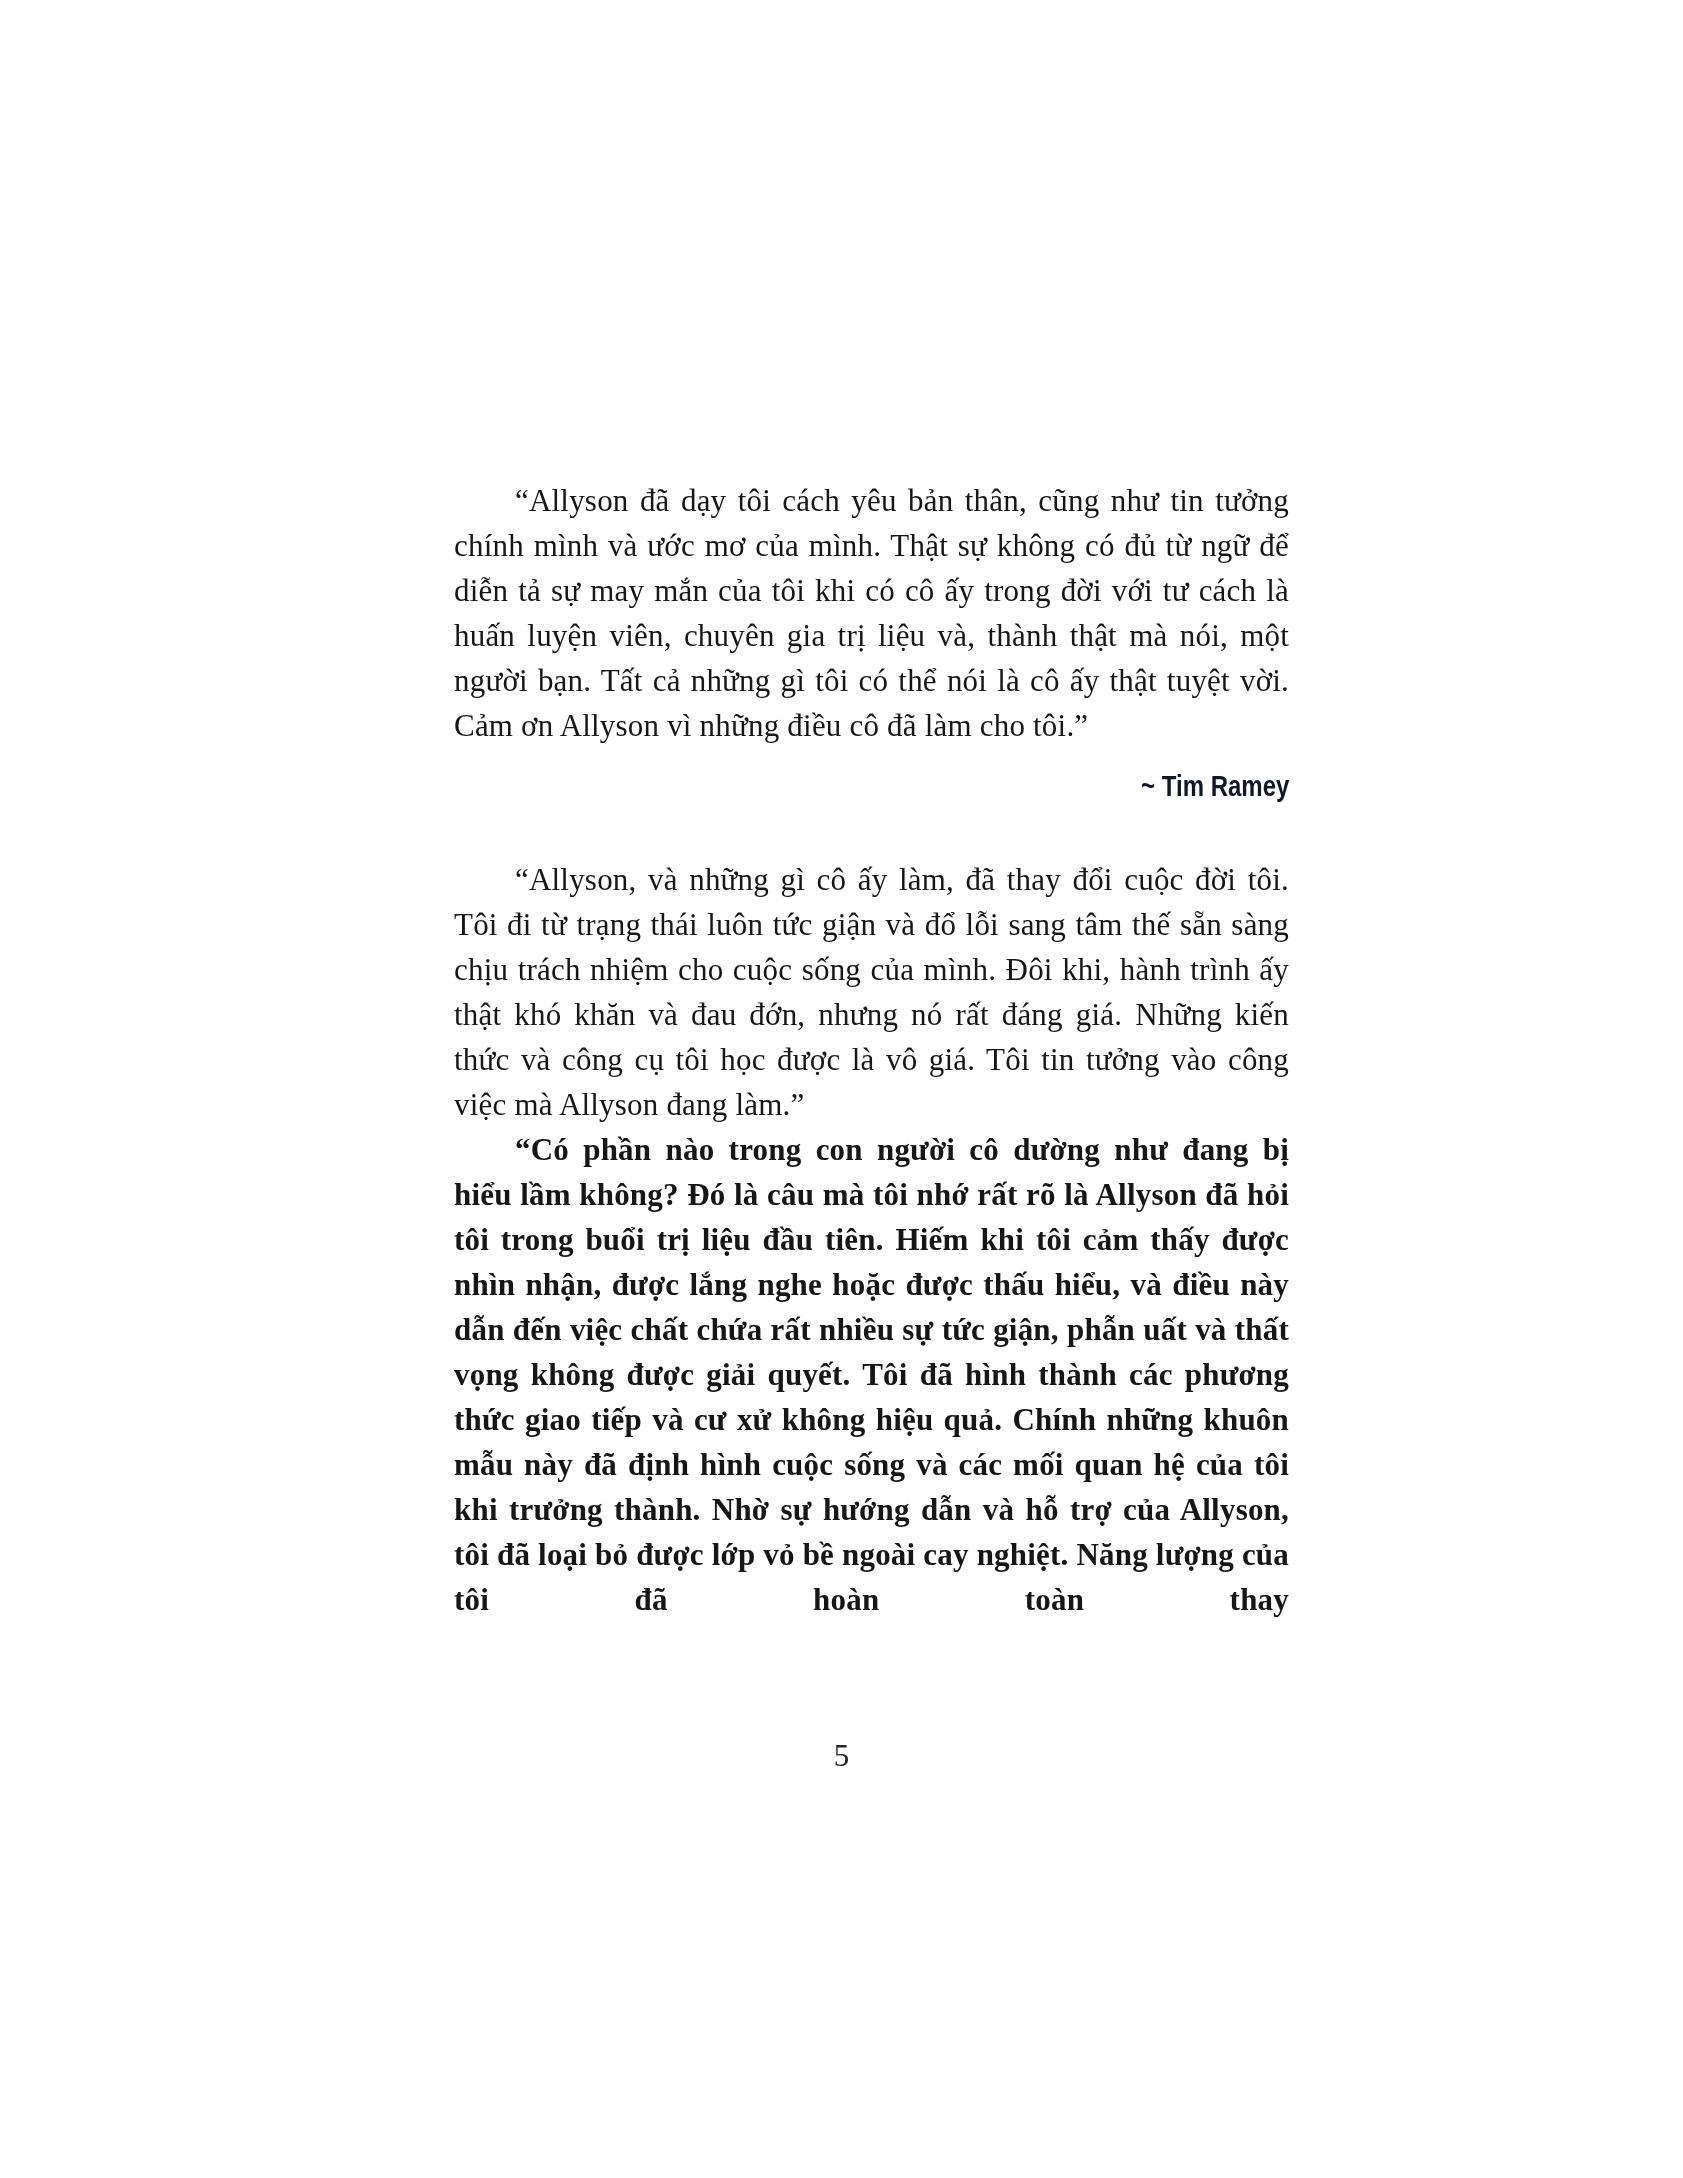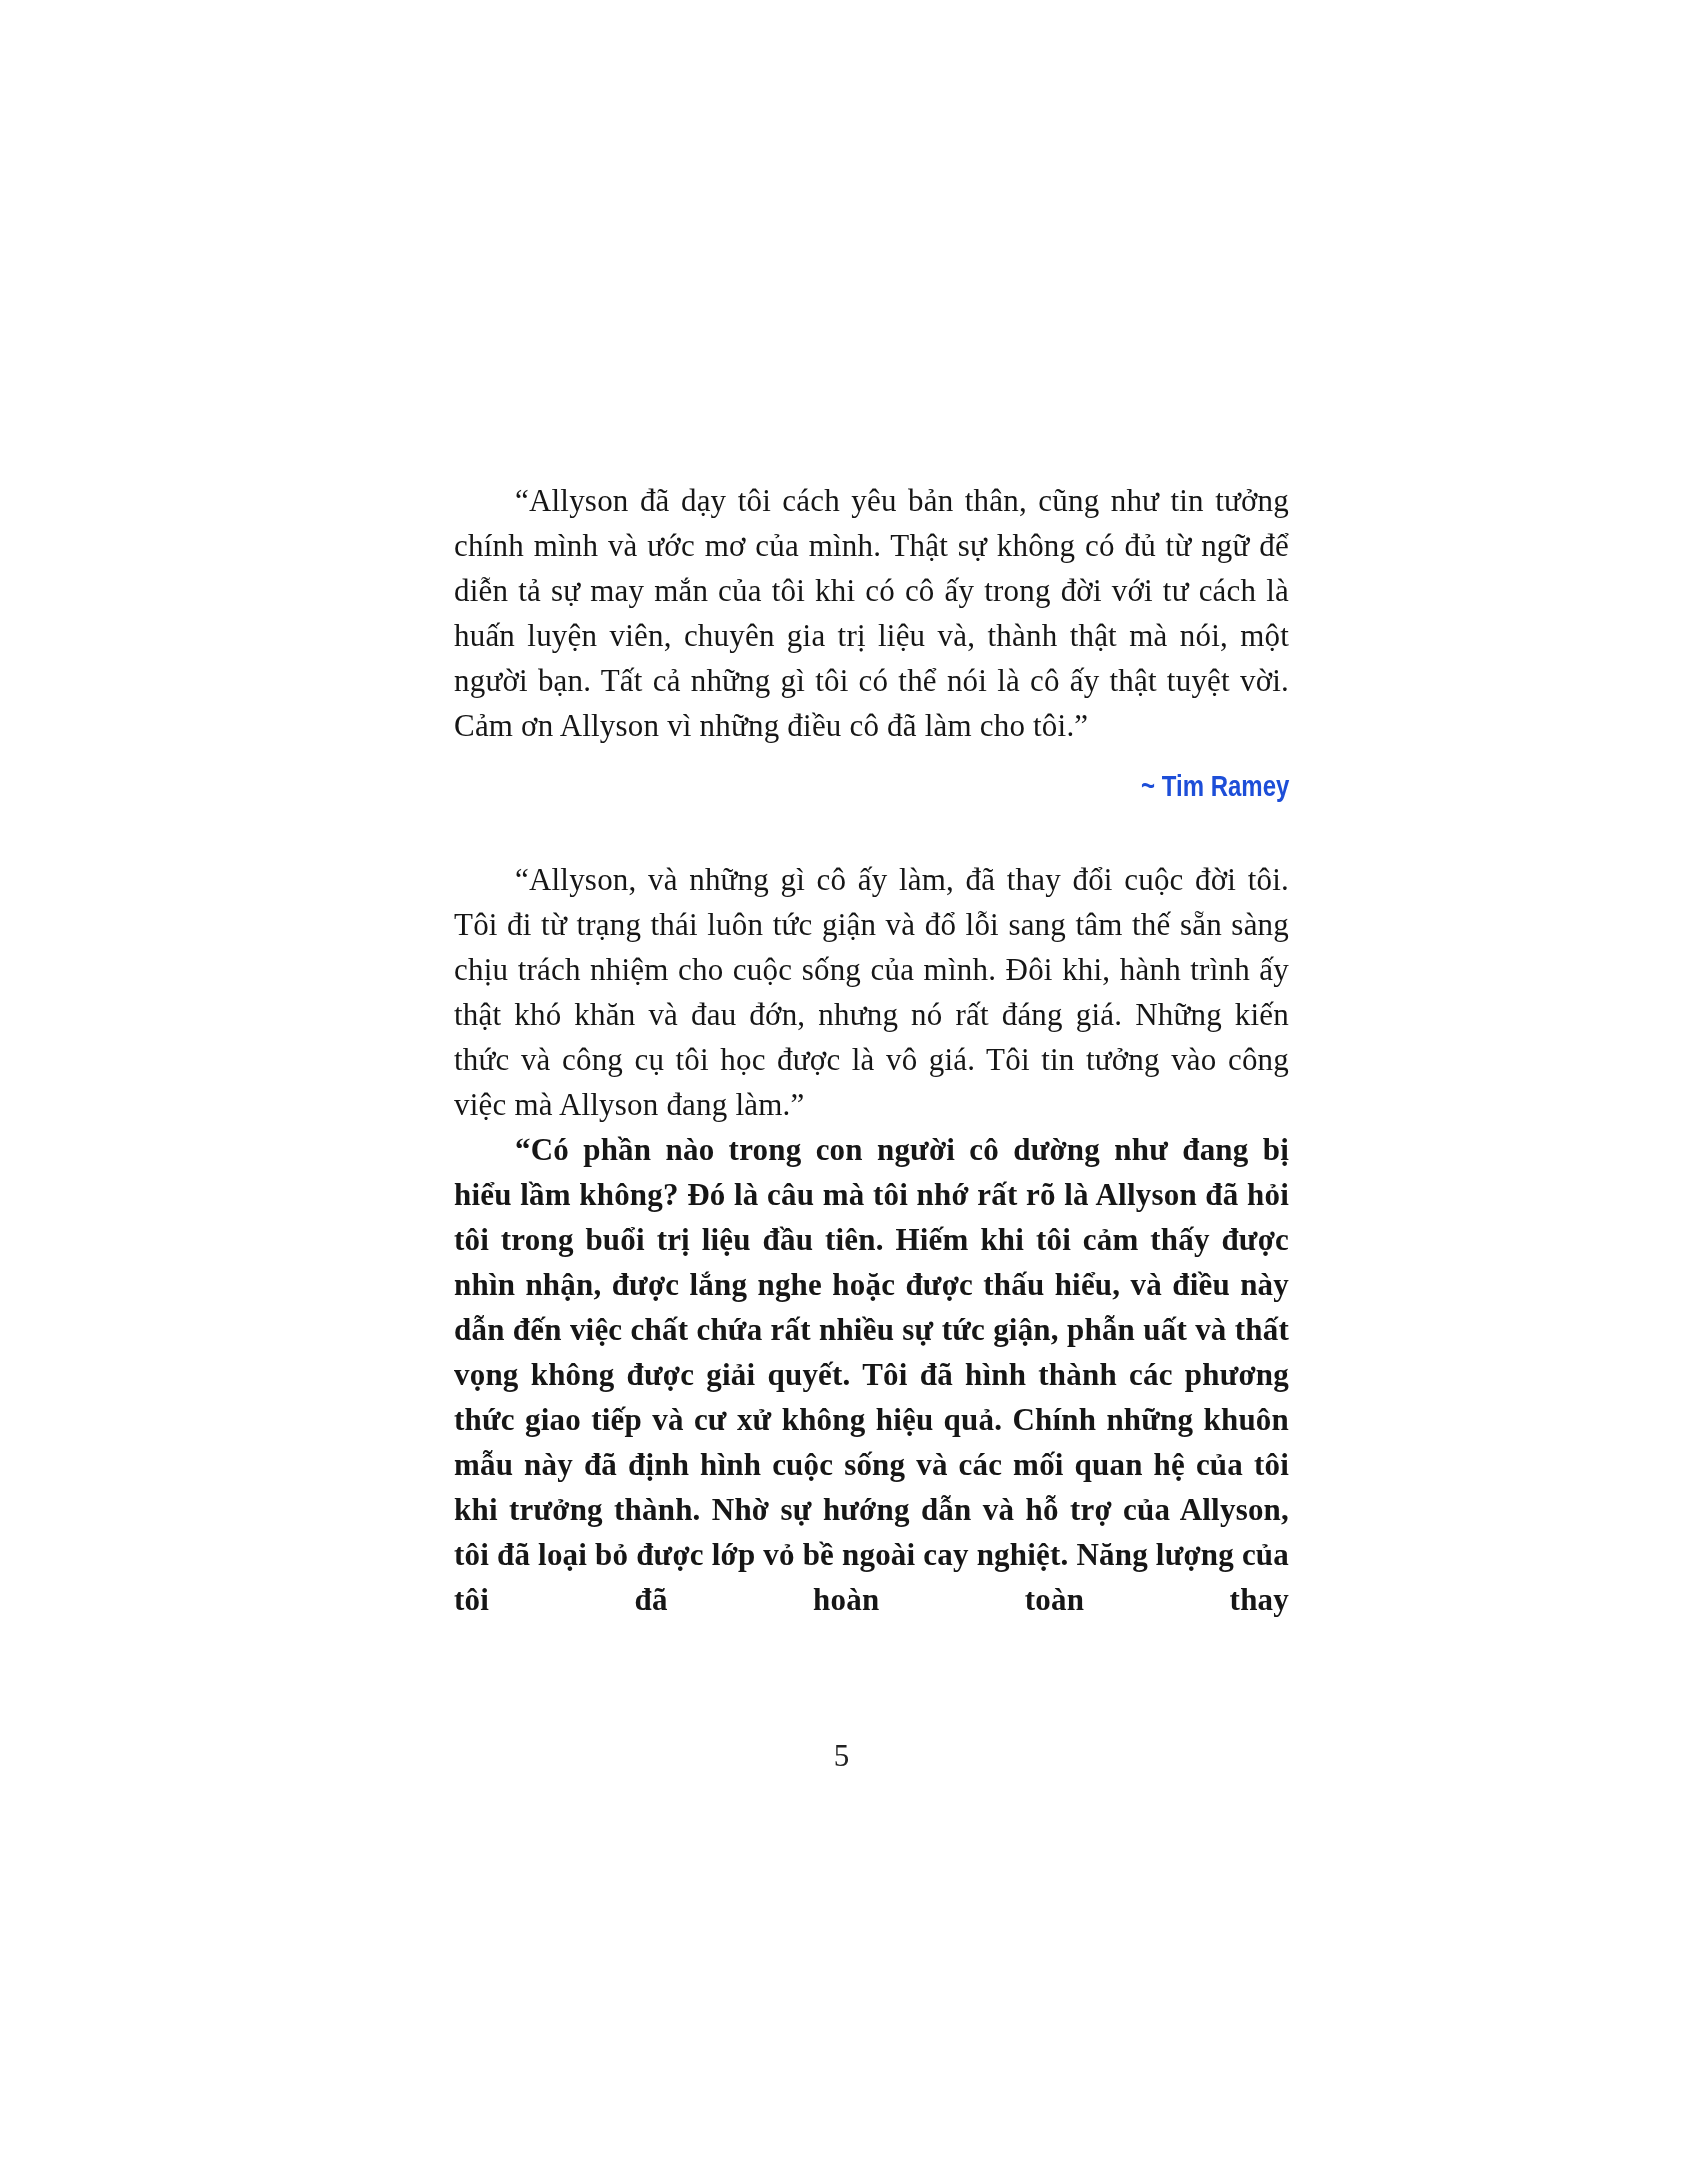--- a/index.html
+++ b/index.html
@@ -44,21 +44,21 @@
     font-weight: bold;
   }
   .quote-attribution {
     margin: 18px 0 51px 0;
     height: 40px;
     line-height: 40px;
     text-align: right;
     font-family: "Liberation Sans", "DejaVu Sans", sans-serif;
     font-weight: bold;
     font-size: 30px;
-    color: #1d4ed8;
+    color: #0f172a;
     white-space: nowrap;
   }
   .quote-attribution.wide-gap {
     margin-bottom: 83px;
   }
   .condensed {
     display: inline-block;
     transform: scaleX(0.80);
     transform-origin: 100% 50%;
     letter-spacing: 0px;

